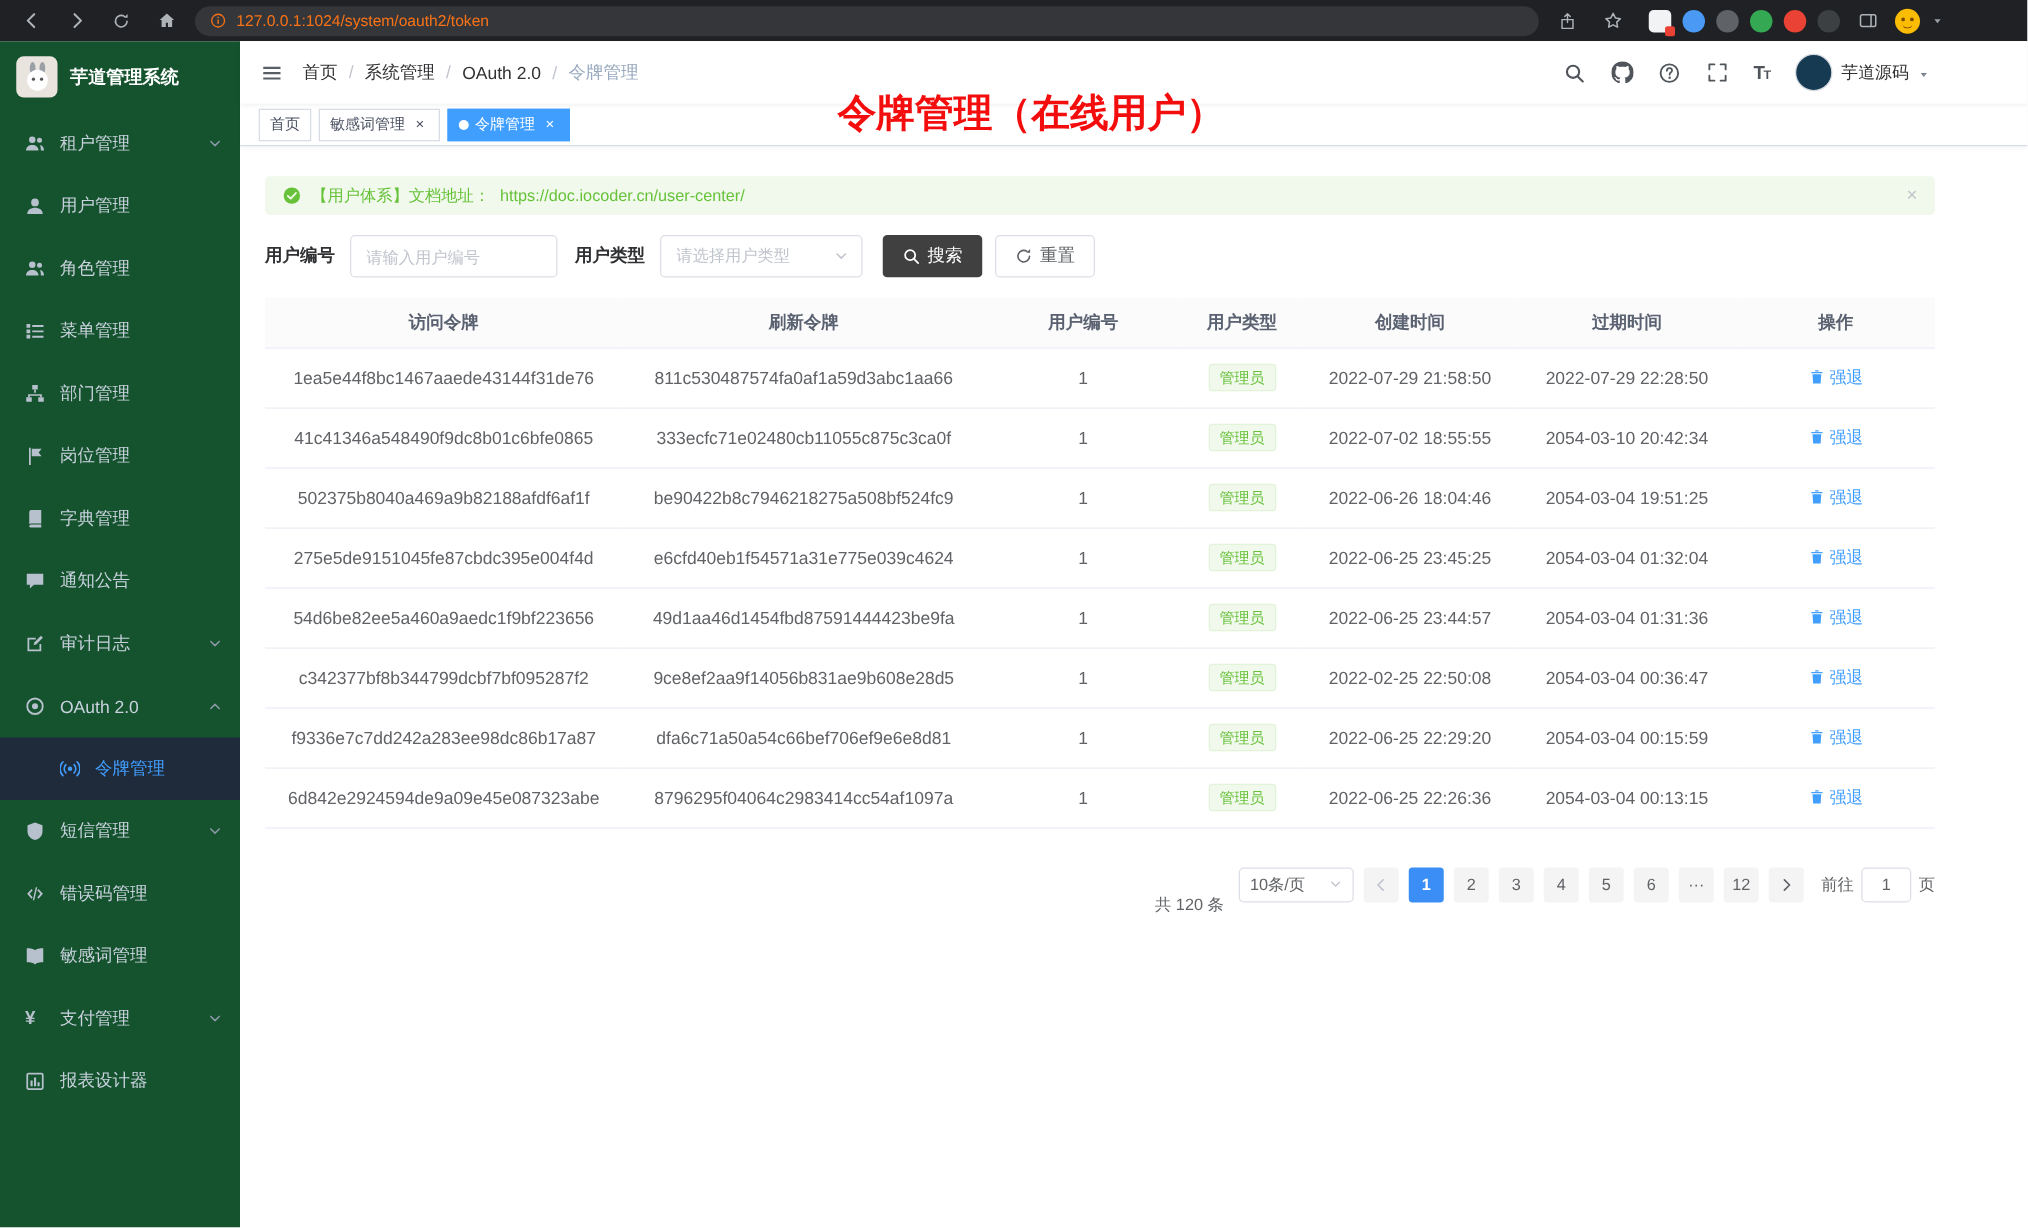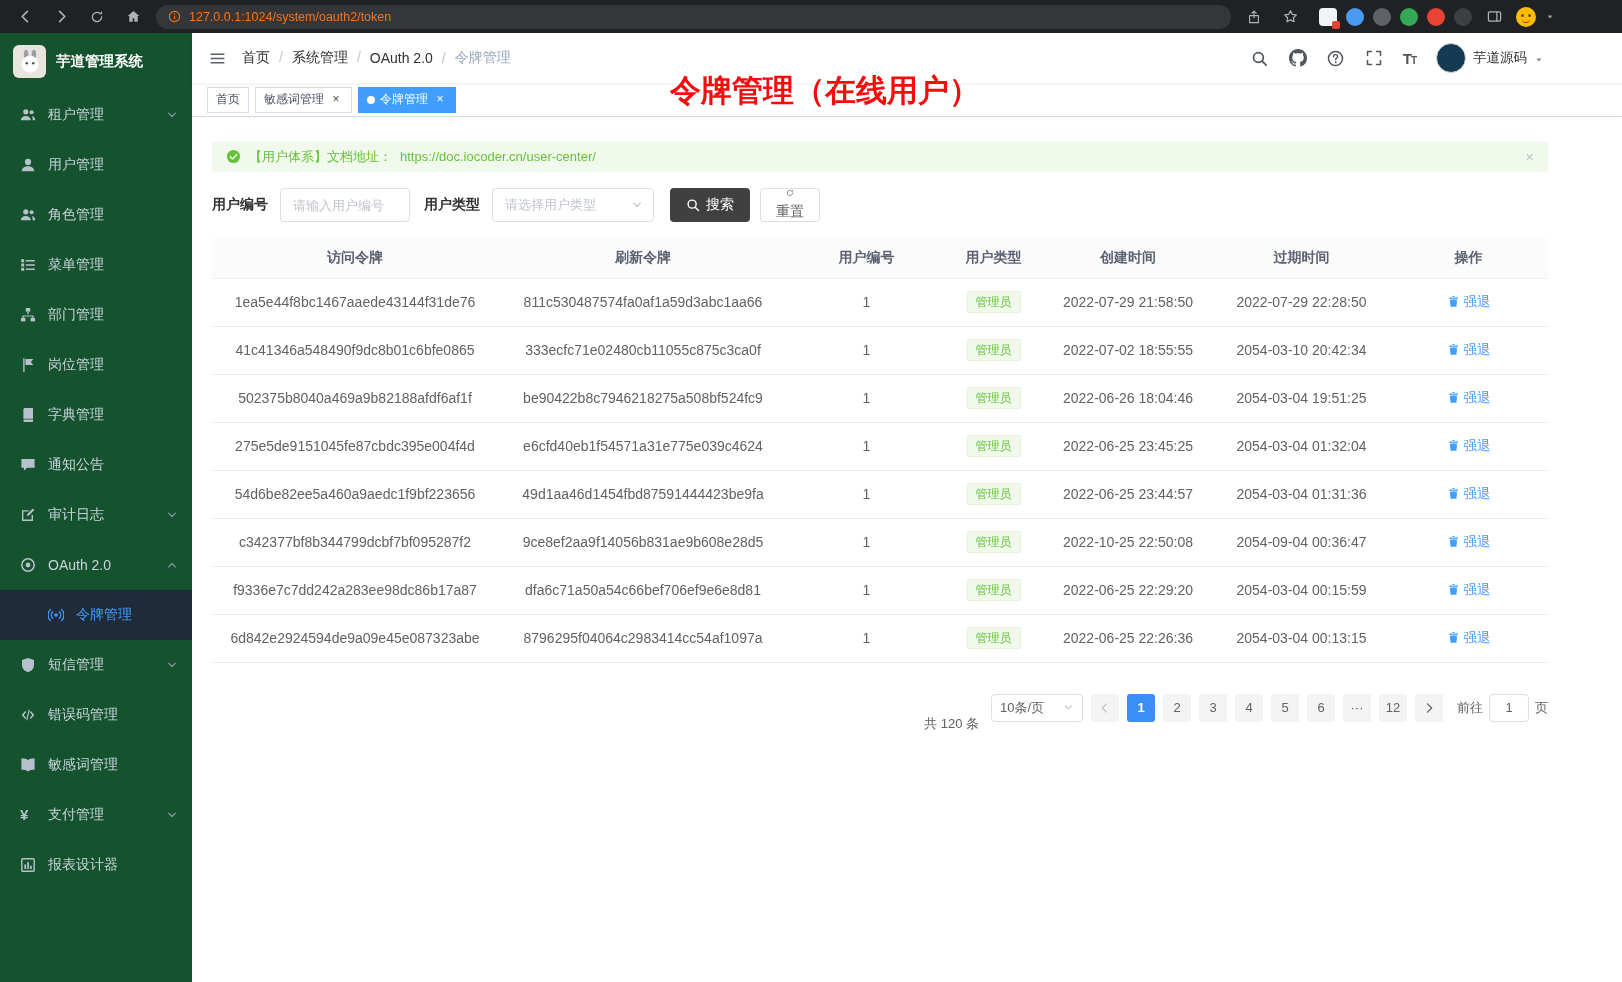--- a/index.html
+++ b/index.html
@@ -68,28 +68,28 @@
   .annotation { position:absolute; left:670px; top:70px; font-size:31px; font-weight:700; color:#f40d0d; z-index:40; white-space:nowrap; }
 
   
   .content { flex:1; padding:24px 74px 0 20px; overflow:hidden; }
   .alert { height:31px; background:#f0f9eb; border-radius:4px; display:flex; align-items:center; gap:8px; padding:0 14px; font-size:13px; color:#67c23a; }
   .alert .doc-link { color:#67c23a; text-decoration:none; cursor:pointer; }
   .alert-close { margin-left:auto; color:#c0c4cc; font-size:15px; cursor:pointer; line-height:1; }
 
   .filters { display:flex; align-items:center; margin:16px 0 16px; font-size:14px; }
   .flabel { font-weight:700; color:#303133; margin-right:12px; white-space:nowrap; }
-  .finput { width:130px; height:34px; border:1px solid #dcdfe6; border-radius:4px; padding:0 12px; font-size:13px; color:#606266; outline:none; margin-right:14px; }
+  .finput { width:166px; height:34px; border:1px solid #dcdfe6; border-radius:4px; padding:0 12px; font-size:13px; color:#606266; outline:none; margin-right:14px; }
   .finput::placeholder { color:#c0c4cc; }
   .fselect { width:162px; height:34px; border:1px solid #dcdfe6; border-radius:4px; display:flex; align-items:center; justify-content:space-between; padding:0 10px 0 12px; font-size:13px; color:#c0c4cc; cursor:pointer; margin-right:16px; background:#fff; }
   .fselect .sel-arrow { width:12px; height:12px; color:#c0c4cc; }
   .btn { height:34px; border-radius:4px; display:inline-flex; align-items:center; gap:6px; padding:0 15px; font-size:14px; cursor:pointer; border:1px solid transparent; }
   .btn .icn { width:14px; height:14px; }
   .btn-primary { background:#404040; color:#fff; margin-right:10px; }
-  .btn-plain { background:#fff; border-color:#dcdfe6; color:#606266;flex-direction:column; }
+  .btn-plain { background:#fff; border-color:#dcdfe6; color:#606266; }
 
   
   table.grid { width:100%; border-collapse:collapse; font-size:14px; color:#606266; table-layout:fixed; }
   .grid th { height:40px; background:#fbfbfc; color:#5a6170; font-weight:700; border-bottom:1px solid #ebeef5; text-align:center; padding:0 8px; font-size:14px; }
   .grid td { height:48px; border-bottom:1px solid #ebeef5; text-align:center; padding:0 8px; white-space:nowrap; overflow:hidden; text-overflow:ellipsis; }
   .tag-success { display:inline-flex; align-items:center; height:22px; padding:0 8px; background:#f0f9eb; border:1px solid #e1f3d8; color:#67c23a; border-radius:3px; font-size:12px; }
   .act-link { color:#409eff; display:inline-flex; align-items:center; gap:4px; font-size:13.5px; cursor:pointer; }
   .act-link .icn { width:13px; height:13px; }
 
   
@@ -621,22 +621,22 @@
                   </svg>
                   <span>强退</span>
                 </a>
               </td>
             </tr>
             <tr>
               <td>c342377bf8b344799dcbf7bf095287f2</td>
               <td>9ce8ef2aa9f14056b831ae9b608e28d5</td>
               <td>1</td>
               <td><span class="tag-success">管理员</span></td>
-              <td>2022-10-25 22:50:08</td>
-              <td>2054-09-04 00:36:47</td>
+              <td>2022-02-25 22:50:08</td>
+              <td>2054-03-04 00:36:47</td>
               <td>
                 <a class="act-link">
                   <svg class="icn">
                     <use href="#i-trash"></use>
                   </svg>
                   <span>强退</span>
                 </a>
               </td>
             </tr>
             <tr>

